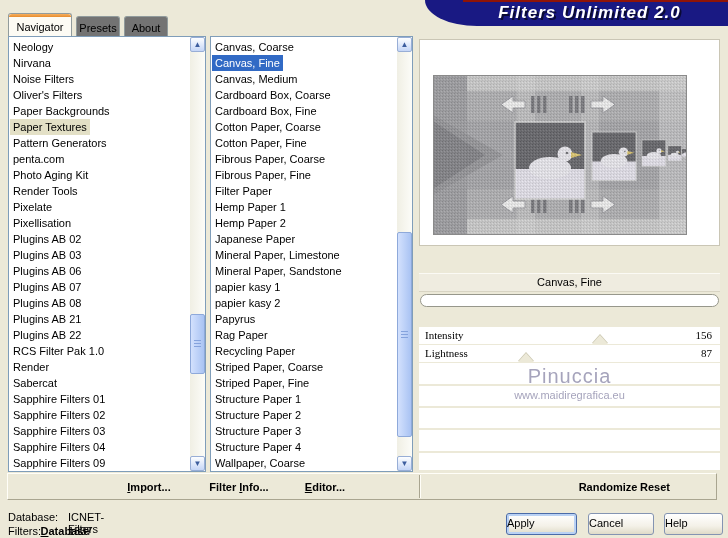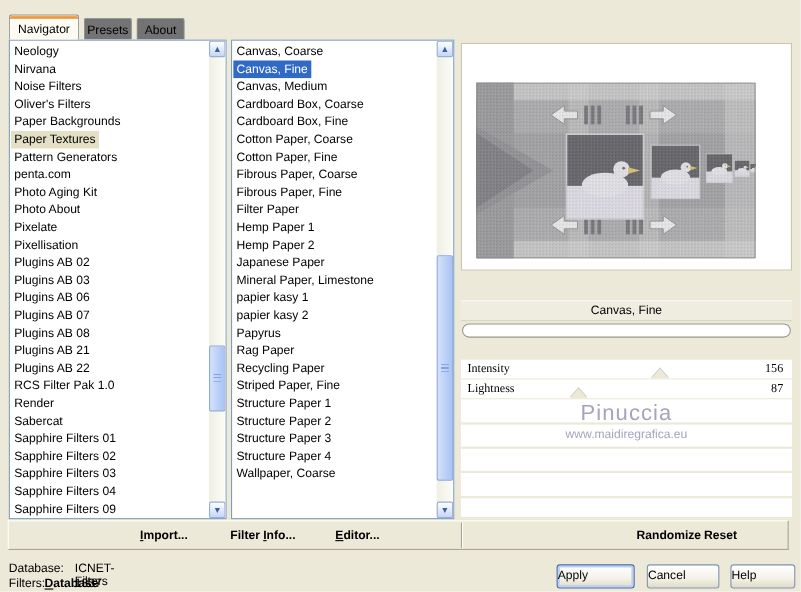--- a/index.html
+++ b/index.html
@@ -73,20 +73,24 @@
   .btn{position:absolute;top:513px;height:22px;box-sizing:border-box;border:1px solid #8494b2;
        border-radius:3px;background:linear-gradient(180deg,#ffffff,#f4f1e8 60%,#dfdbc8);
        text-align:left;line-height:19px;}
   .btn.default{border-color:#4a6ba8;box-shadow:inset 0 0 0 2px #b9d1f4;}
 </style>
 </head>
 <body>
 
 <div class="app">
 
+  <div class="banner">
+    <div class="banner-redline"></div>
+    <div class="banner-title">Filters Unlimited 2.0</div>
+  </div>
 
   <div class="tab active" style="left:8px;top:13px;width:64px;height:23px;">
     <div class="tab-accent"></div>
     <span class="tab-label">Navigator</span>
   </div>
   <div class="tab" style="left:76px;top:16px;width:44px;height:20px;">
     <span class="tab-label">Presets</span>
   </div>
   <div class="tab" style="left:124px;top:16px;width:44px;height:20px;">
     <span class="tab-label">About</span>
@@ -96,21 +100,21 @@
     <div class="list-items" id="category-items">
         <div class="list-item">Neology</div>
         <div class="list-item">Nirvana</div>
         <div class="list-item">Noise Filters</div>
         <div class="list-item">Oliver's Filters</div>
         <div class="list-item">Paper Backgrounds</div>
         <div class="list-item sel-inactive">Paper Textures</div>
         <div class="list-item">Pattern Generators</div>
         <div class="list-item">penta.com</div>
         <div class="list-item">Photo Aging Kit</div>
-        <div class="list-item">Photo About</div>
+        <div class="list-item">Render Tools</div>
         <div class="list-item">Pixelate</div>
         <div class="list-item">Pixellisation</div>
         <div class="list-item">Plugins AB 02</div>
         <div class="list-item">Plugins AB 03</div>
         <div class="list-item">Plugins AB 06</div>
         <div class="list-item">Plugins AB 07</div>
         <div class="list-item">Plugins AB 08</div>
         <div class="list-item">Plugins AB 21</div>
         <div class="list-item">Plugins AB 22</div>
         <div class="list-item">RCS Filter Pak 1.0</div>
@@ -140,25 +144,27 @@
         <div class="list-item">Cardboard Box, Fine</div>
         <div class="list-item">Cotton Paper, Coarse</div>
         <div class="list-item">Cotton Paper, Fine</div>
         <div class="list-item">Fibrous Paper, Coarse</div>
         <div class="list-item">Fibrous Paper, Fine</div>
         <div class="list-item">Filter Paper</div>
         <div class="list-item">Hemp Paper 1</div>
         <div class="list-item">Hemp Paper 2</div>
         <div class="list-item">Japanese Paper</div>
         <div class="list-item">Mineral Paper, Limestone</div>
+        <div class="list-item">Mineral Paper, Sandstone</div>
         <div class="list-item">papier kasy 1</div>
         <div class="list-item">papier kasy 2</div>
         <div class="list-item">Papyrus</div>
         <div class="list-item">Rag Paper</div>
         <div class="list-item">Recycling Paper</div>
+        <div class="list-item">Striped Paper, Coarse</div>
         <div class="list-item">Striped Paper, Fine</div>
         <div class="list-item">Structure Paper 1</div>
         <div class="list-item">Structure Paper 2</div>
         <div class="list-item">Structure Paper 3</div>
         <div class="list-item">Structure Paper 4</div>
         <div class="list-item">Wallpaper, Coarse</div>
       </div>
     <div class="scrollbar">
       <div class="scroll-btn up"><span>▲</span></div>
       <div class="scroll-thumb" style="top:195px;height:205px;">

